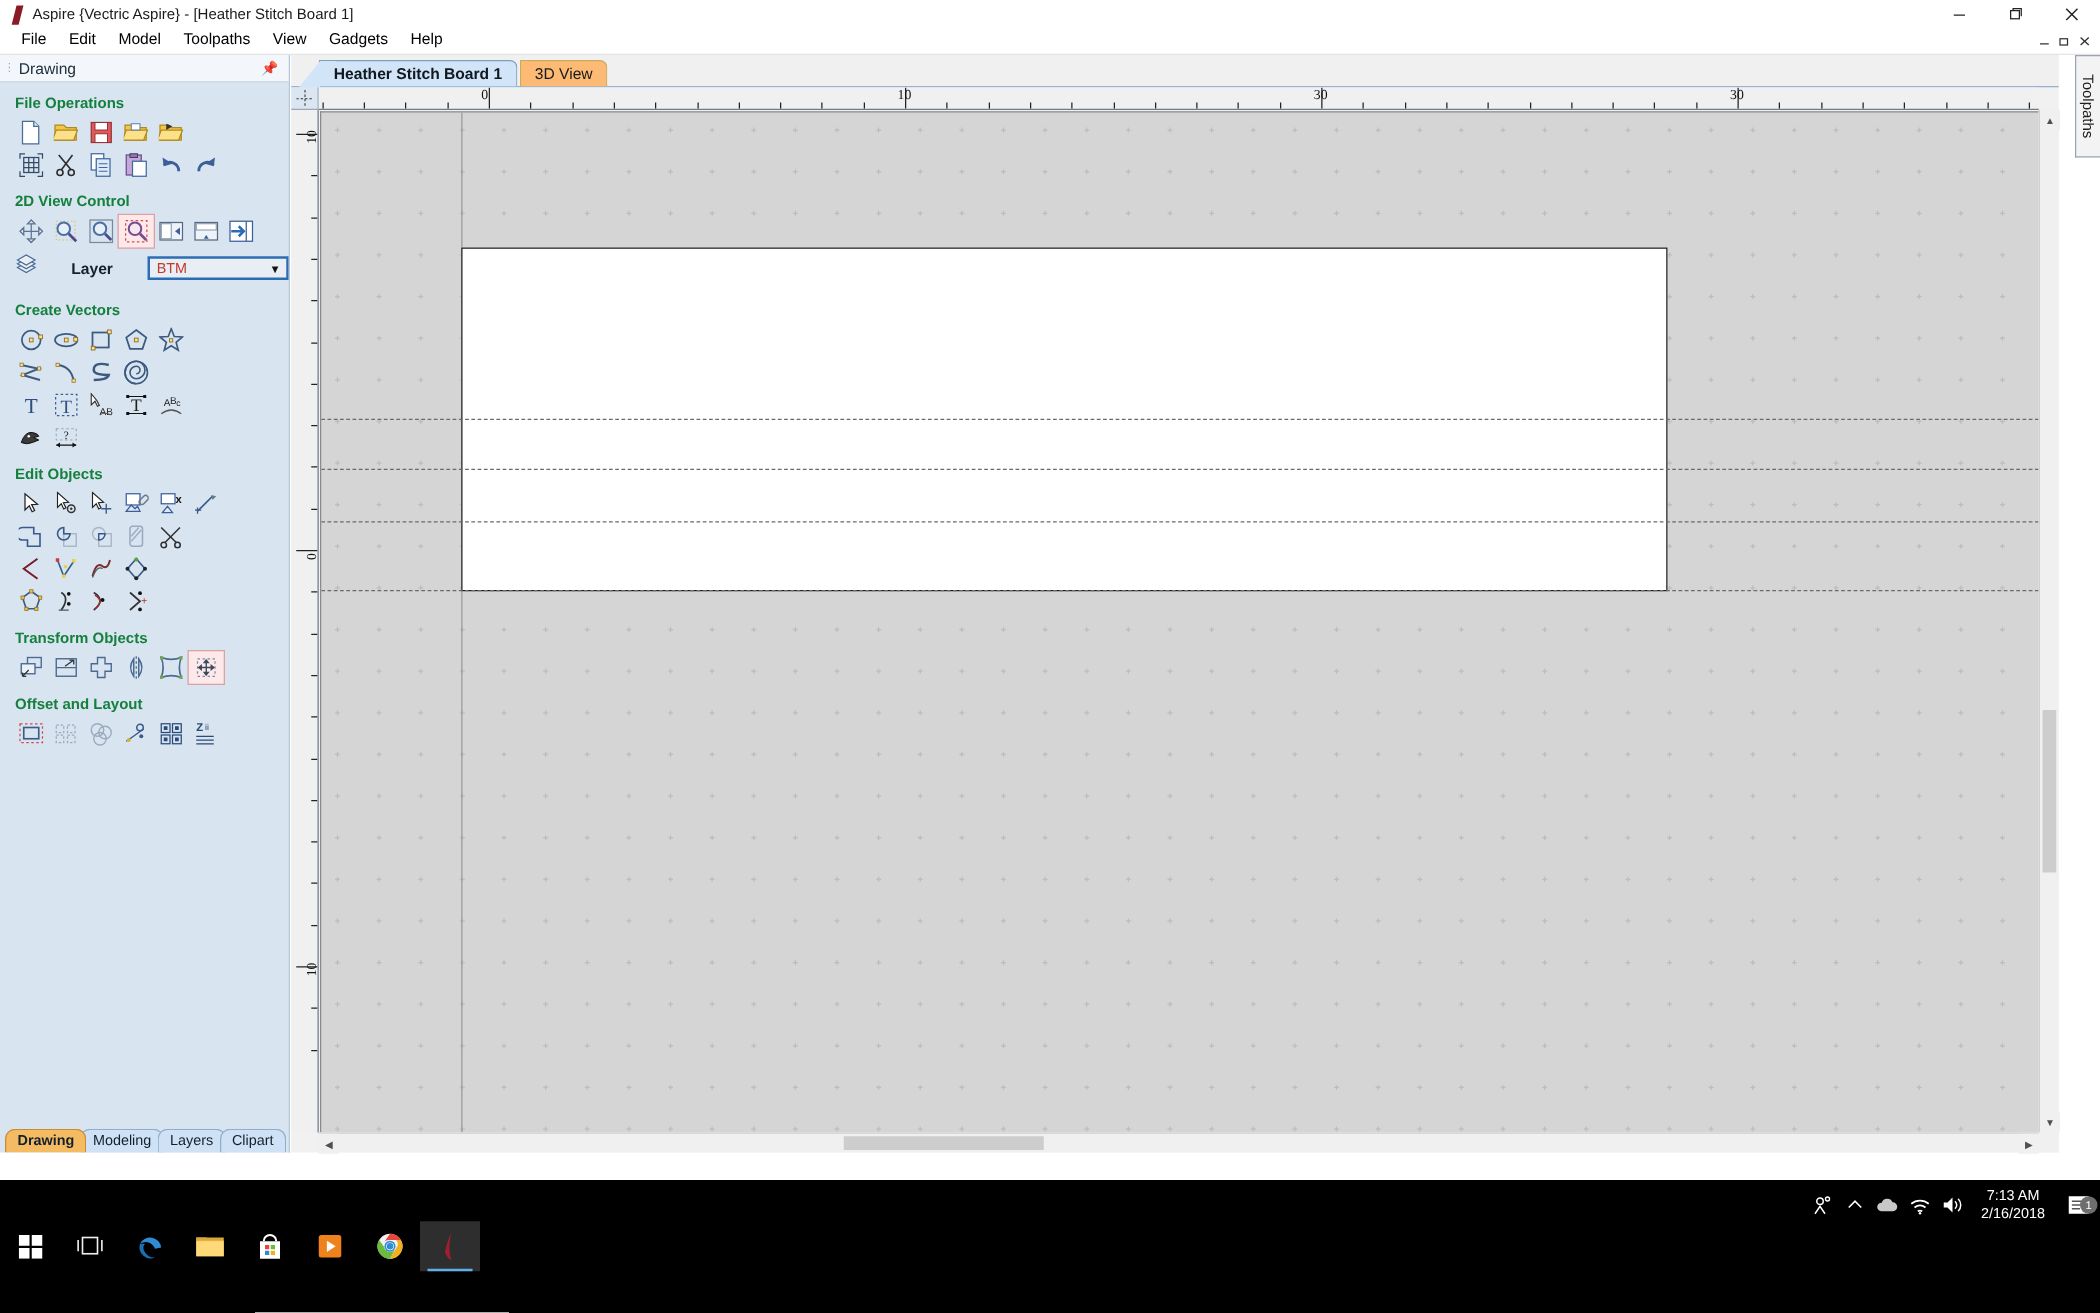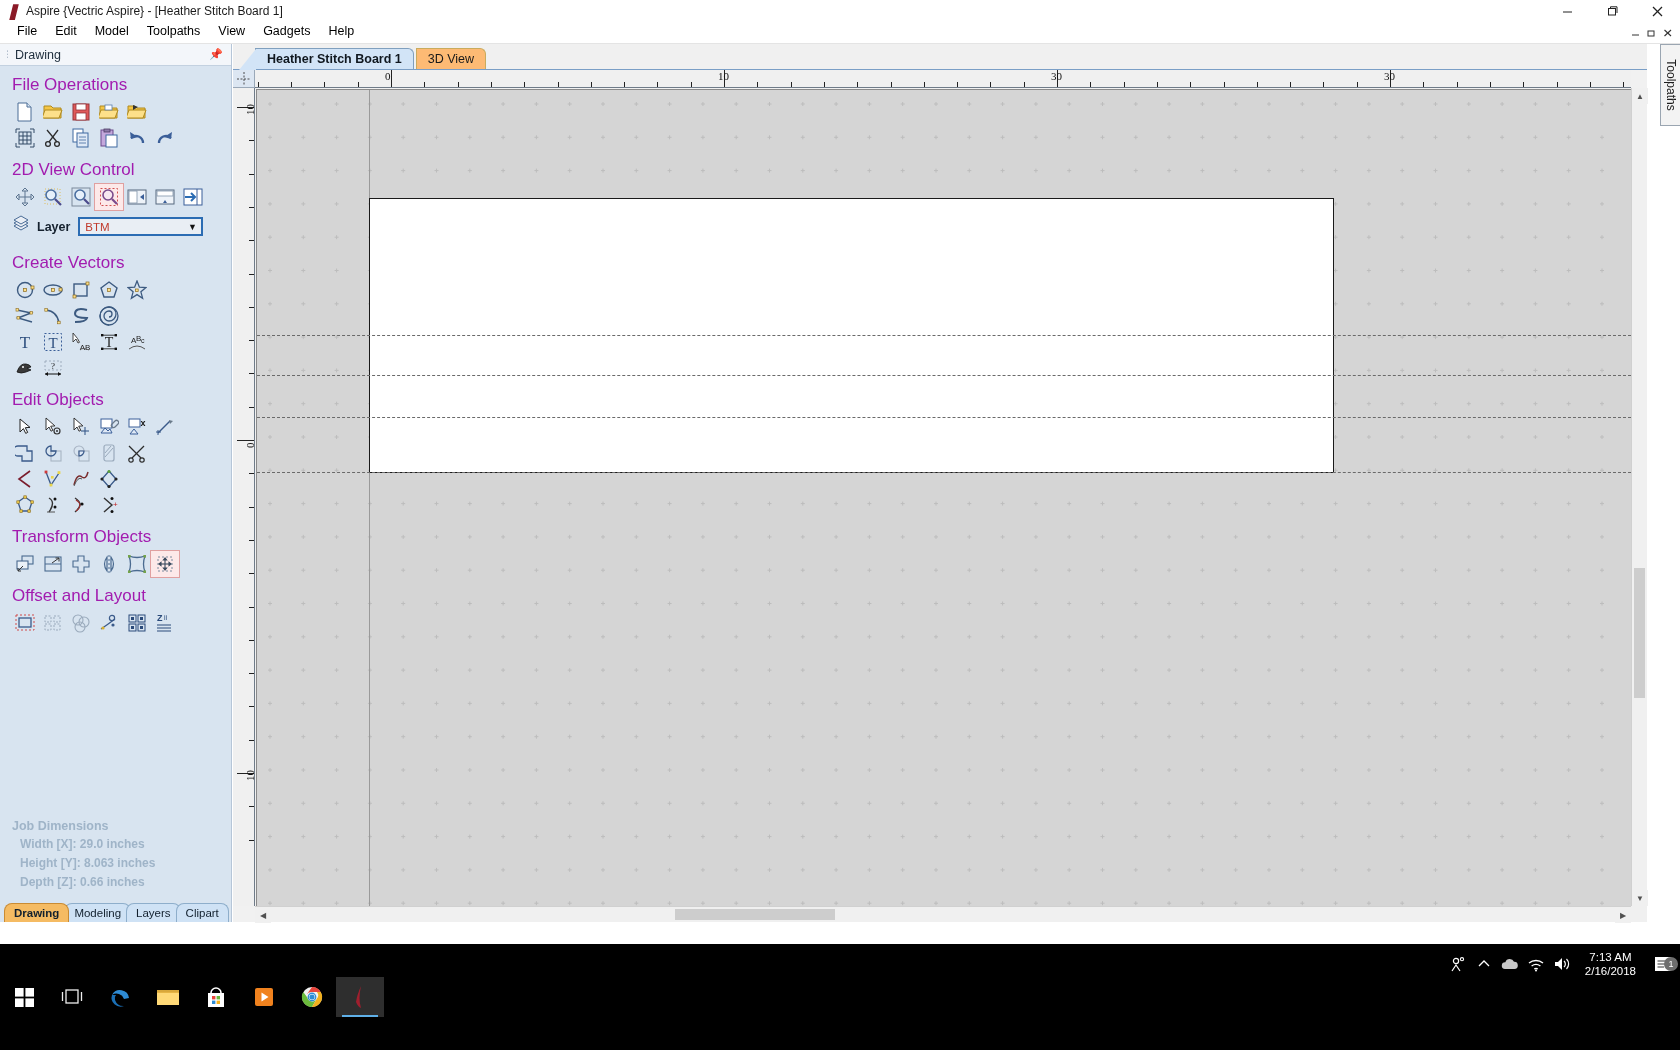--- a/index.html
+++ b/index.html
@@ -44,31 +44,31 @@
   }
   .panel-head{
     height:22px; background:#f3f6fa; display:flex; align-items:center;
     border-bottom:1px solid #c3d1e0; position:relative;
   }
   .grip{ width:10px; margin-left:3px; color:#9aa9bb; font-size:9px; letter-spacing:0; line-height:7px; }
   .panel-title{ font-size:12.5px; color:#21303f; margin-left:2px; }
   .pin{ position:absolute; right:8px; top:4px; font-size:11px; color:#31415a; }
 
   .section{ padding:0 0 0 0; }
-  .sec-title{ font-size:17px; font-weight:normal; color:#a21caf; padding:9px 0 4px 12px; }
+  .sec-title{ font-size:12px; font-weight:bold; color:#15803d; padding:9px 0 4px 12px; }
   .icon-row{ display:flex; padding-left:11px; gap:0px; }
   .tool{
     width:28px; height:26px; display:flex; align-items:center; justify-content:center;
     cursor:default;
   }
   .tool svg{ display:block; }
   .tool.sel{ background:#fde9e9; outline:1px solid #e0a0a0; }
 
   
-  .layer-row{ display:flex; align-items:center; padding:5px 0 6px 11px; }
+  .layer-row{ display:flex; align-items:center; padding:5px 0 6px 11px;gap:20px; }
   .layer-lbl{ font-size:12.5px; font-weight:bold; color:#15212e; margin:0 8px 0 6px; }
   .layer-combo{
     width:125px; height:19px; background:#e9eef4; border:2px solid #2b6cb3;
     display:flex; align-items:center; justify-content:space-between;
     padding:0 2px 0 5px;
   }
   .layer-val{ font-size:11.5px; color:#c0392b; }
   .layer-arrow{ width:14px; text-align:center; font-size:9px; color:#111; }
 
   
@@ -808,26 +808,20 @@
               <text x="2" y="8" font-family="Liberation Sans, sans-serif" font-size="9" font-weight="bold" fill="#2a4a7a">Z</text>
               <text x="9" y="7" font-family="Liberation Sans, sans-serif" font-size="7" fill="#2a4a7a">ii</text>
               <g fill="none" stroke="#2a4a7a" stroke-width="1">
                 <path d="M2 12 h14 M2 15 h14 M2 18 h14"></path>
               </g>
             </svg>
         </div>
       </div>
     </div>
 
-    <div class="jobdims">
-      <div class="jd-title">Job Dimensions</div>
-      <div class="jd-line">Width  [X]: 29.0 inches</div>
-      <div class="jd-line">Height [Y]: 8.063 inches</div>
-      <div class="jd-line">Depth  [Z]: 0.66 inches</div>
-    </div>
 
     <div class="ptabs">
       <div class="ptab active">Drawing</div>
       <div class="ptab">Modeling</div>
       <div class="ptab">Layers</div>
       <div class="ptab">Clipart</div>
     </div>
   </div>
 
   <div class="tabstrip">

